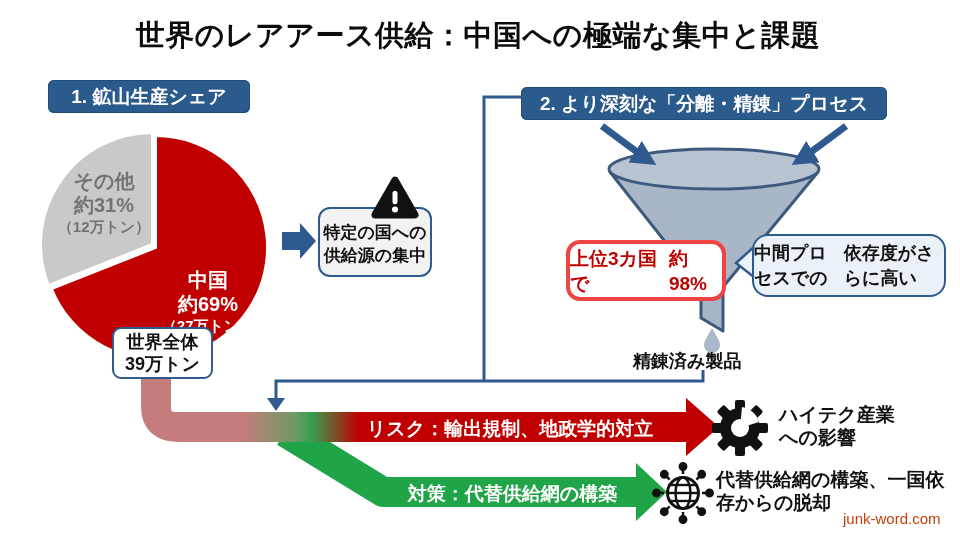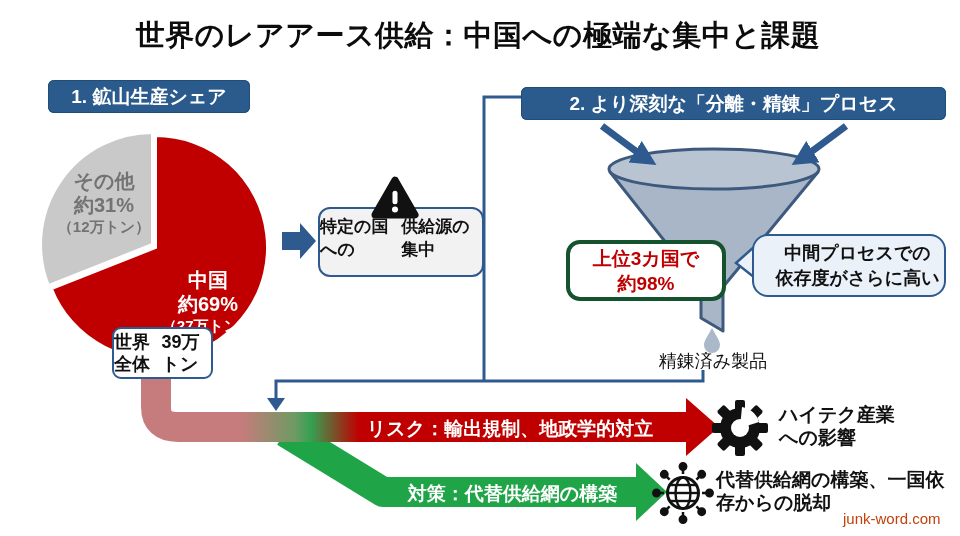--- a/index.html
+++ b/index.html
@@ -4,40 +4,40 @@
 <style>
   html,body{margin:0;padding:0;background:#fff;}
   .stage{position:relative;width:960px;height:536px;background:#fff;overflow:hidden;
          font-family:"Liberation Sans",sans-serif;color:#111;}
   .abs{position:absolute;}
   .z1{z-index:1;} .z2{z-index:2;} .z3{z-index:3;}
   .title{left:0;right:4px;top:16px;text-align:center;font-size:29px;font-weight:800;color:#0c0c0c;letter-spacing:0.5px;}
   .sec-header{background:#2b5a8c;color:#fff;font-weight:700;font-size:19px;border-radius:6px;
               display:flex;align-items:center;justify-content:center;box-shadow:inset 0 0 0 1px #1f4e79;}
   .sec1{left:48px;top:80px;width:202px;height:33px;}
-  .sec2{left:521px;top:87px;width:425px;height:33px;}
+  .sec2{left:521px;top:87px;width:366px;height:33px;}
   .pie-label{text-align:center;font-weight:700;line-height:24px;font-size:20px;}
   .pie-label .small{font-size:15px;line-height:19px;display:block;}
   .other-label{left:40px;top:169px;width:128px;color:#737373;}
   .china-label{left:152px;top:226px;width:112px;color:#fff;margin-top:42px;}
   .world-box{left:112px;top:327px;width:97px;height:48px;background:#fff;border:2.5px solid #2e5a8f;
-             border-radius:9px;display:flex;align-items:center;justify-content:center;
+             border-radius:9px;display:flex;flex-direction:column;align-items:center;justify-content:center;
              font-size:18px;font-weight:700;line-height:22px;}
-  .warn-box{left:318px;top:207px;width:166px;height:70px;background:#f2f2f2;border:2.5px solid #2e5a8f;
-            border-radius:12px;display:flex;align-items:center;justify-content:flex-end;
+  .warn-box{left:318px;top:207px;width:114px;height:70px;background:#f2f2f2;border:2.5px solid #2e5a8f;
+            border-radius:12px;display:flex;flex-direction:column;align-items:center;justify-content:flex-end;
             padding-bottom:8px;box-sizing:border-box;font-size:17px;font-weight:700;line-height:23px;}
   .warn-icon{left:370px;top:175px;width:50px;height:46px;}
   .input-label{left:656px;top:128px;width:120px;text-align:center;font-size:20px;font-weight:700;}
-  .top3-box{left:566px;top:240px;width:160px;height:61px;background:#fff;border:4px solid #14532d;border-radius:14px;
-            color:#c00000;font-size:19px;font-weight:700;display:flex;flex-direction:column;align-items:center;
+  .top3-box{left:566px;top:240px;width:160px;height:61px;background:#fff;border:4px solid #ef4444;border-radius:14px;
+            color:#c00000;font-size:19px;font-weight:700;display:flex;align-items:center;
             justify-content:center;line-height:25px;box-sizing:border-box;}
   .bubble{left:752px;top:234px;width:194px;height:63px;background:#ebf1f8;border:2.5px solid #2e5a8f;border-radius:16px;
-          display:flex;flex-direction:column;align-items:center;justify-content:center;font-size:18px;font-weight:700;
-          line-height:25px;box-sizing:border-box;padding-left:17px;}
-  .output-label{left:633px;top:349px;width:160px;text-align:center;font-size:18px;font-weight:400;}
+          display:flex;flex-direction:row;align-items:center;justify-content:center;font-size:18px;font-weight:700;
+          line-height:25px;box-sizing:border-box;}
+  .output-label{left:633px;top:349px;width:160px;text-align:left;font-size:18px;font-weight:700;}
   .flow-label{color:#fff;font-weight:700;font-size:19px;text-align:center;}
   .risk-label{left:350px;top:416px;width:320px;}
   .measure-label{left:390px;top:481px;width:245px;}
   .impact{font-size:19px;font-weight:700;line-height:23px;}
   .hitech{left:779px;top:403px;width:170px;}
   .alt{left:716px;top:468px;width:245px;}
   .watermark{left:843px;top:510px;font-size:15px;color:#c2410c;font-weight:400;}
 </style>
 </head>
 <body>

